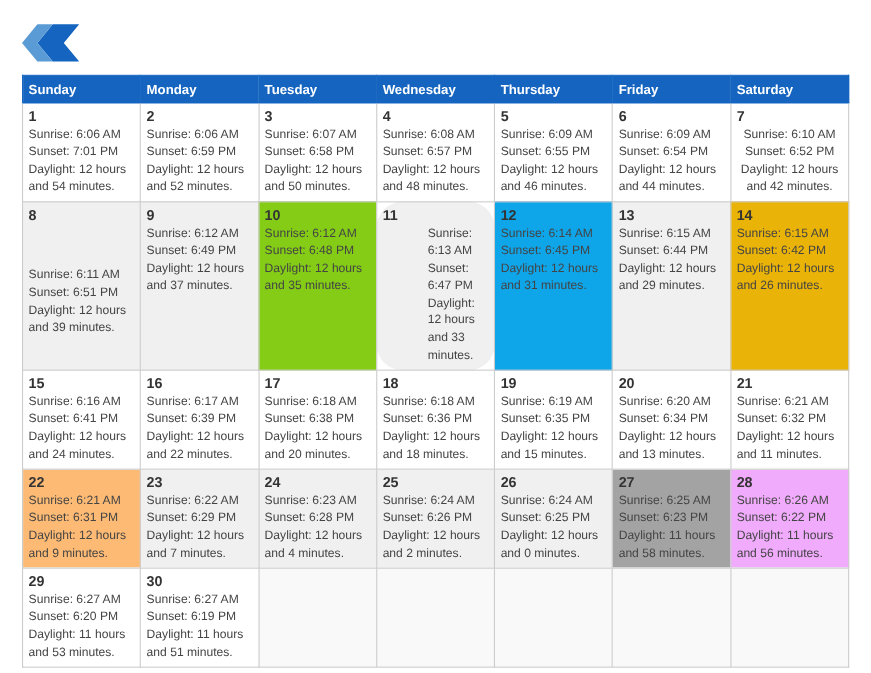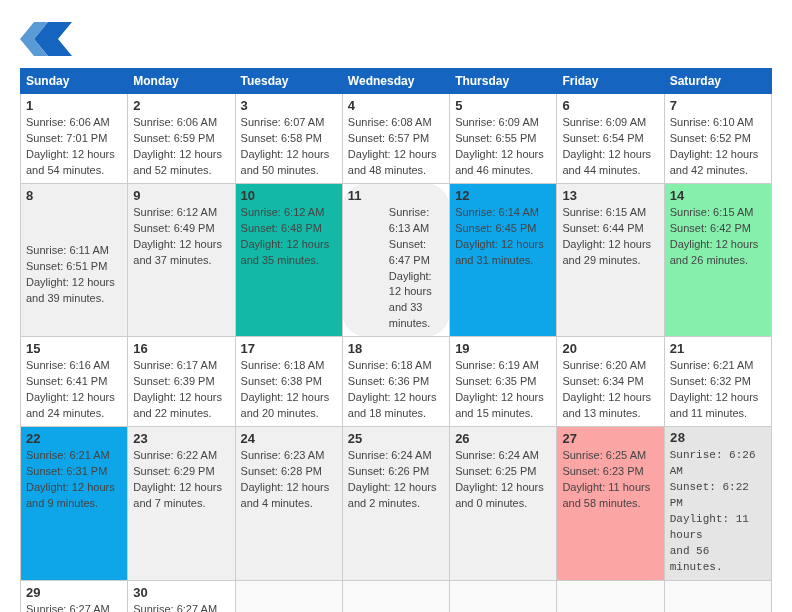--- a/index.html
+++ b/index.html
@@ -165,42 +165,42 @@
           </td>
           <td>
             <span class="day-num">6</span>
             <div class="day-info" style="white-space: pre-line;">Sunrise: 6:09 AM
 Sunset: 6:54 PM
 Daylight: 12 hours
 and 44 minutes.</div>
           </td>
           <td>
             <span class="day-num">7</span>
-            <div class="day-info" style="white-space: pre-line;">Sunrise: 6:10 AM
+            <div class="day-info" style="white-space: pre-line; text-align: center;">Sunrise: 6:10 AM
 Sunset: 6:52 PM
 Daylight: 12 hours
 and 42 minutes.</div>
           </td>
         </tr>
         <tr>
           <td style="background-color: rgb(240, 240, 240);">
             <span class="day-num">8</span>
             <div class="day-info" style="white-space: pre-line; margin-top: 40px;">Sunrise: 6:11 AM
 Sunset: 6:51 PM
 Daylight: 12 hours
 and 39 minutes.</div>
           </td>
           <td style="background-color: rgb(240, 240, 240);">
             <span class="day-num">9</span>
             <div class="day-info" style="white-space: pre-line;">Sunrise: 6:12 AM
 Sunset: 6:49 PM
 Daylight: 12 hours
 and 37 minutes.</div>
           </td>
-          <td style="background-color: #14b8a6;">
+          <td style="background-color: #84cc16;">
             <span class="day-num">10</span>
             <div class="day-info" style="white-space: pre-line;">Sunrise: 6:12 AM
 Sunset: 6:48 PM
 Daylight: 12 hours
 and 35 minutes.</div>
           </td>
           <td style="background-color: rgb(240, 240, 240); border-radius: 25px;">
             <span class="day-num">11</span>
             <div class="day-info" style="white-space: pre-line; margin-left: 41px;">Sunrise: 6:13 AM
 Sunset: 6:47 PM
@@ -214,21 +214,21 @@
 Daylight: 12 hours
 and 31 minutes.</div>
           </td>
           <td style="background-color: rgb(240, 240, 240);">
             <span class="day-num">13</span>
             <div class="day-info" style="white-space: pre-line;">Sunrise: 6:15 AM
 Sunset: 6:44 PM
 Daylight: 12 hours
 and 29 minutes.</div>
           </td>
-          <td style="background-color: #86efac; margin-left: 16px;">
+          <td style="background-color: #eab308; margin-left: 16px;">
             <span class="day-num">14</span>
             <div class="day-info" style="white-space: pre-line;">Sunrise: 6:15 AM
 Sunset: 6:42 PM
 Daylight: 12 hours
 and 26 minutes.</div>
           </td>
         </tr>
         <tr>
           <td>
             <span class="day-num">15</span>
@@ -274,21 +274,21 @@
           </td>
           <td>
             <span class="day-num">21</span>
             <div class="day-info" style="white-space: pre-line;">Sunrise: 6:21 AM
 Sunset: 6:32 PM
 Daylight: 12 hours
 and 11 minutes.</div>
           </td>
         </tr>
         <tr>
-          <td style="background-color: #0ea5e9;">
+          <td style="background-color: #fdba74;">
             <span class="day-num">22</span>
             <div class="day-info" style="white-space: pre-line;">Sunrise: 6:21 AM
 Sunset: 6:31 PM
 Daylight: 12 hours
 and 9 minutes.</div>
           </td>
           <td style="background-color: rgb(240, 240, 240);">
             <span class="day-num">23</span>
             <div class="day-info" style="white-space: pre-line;">Sunrise: 6:22 AM
 Sunset: 6:29 PM
@@ -309,28 +309,28 @@
 Daylight: 12 hours
 and 2 minutes.</div>
           </td>
           <td style="background-color: rgb(240, 240, 240);">
             <span class="day-num">26</span>
             <div class="day-info" style="white-space: pre-line;">Sunrise: 6:24 AM
 Sunset: 6:25 PM
 Daylight: 12 hours
 and 0 minutes.</div>
           </td>
-          <td style="background-color: #fca5a5;">
+          <td style="background-color: #a3a3a3;">
             <span class="day-num">27</span>
             <div class="day-info" style="white-space: pre-line;">Sunrise: 6:25 AM
 Sunset: 6:23 PM
 Daylight: 11 hours
 and 58 minutes.</div>
           </td>
-          <td style="background-color: #e5e5e5; font-family: Liberation Mono, monospace;">
+          <td style="background-color: #f0abfc;">
             <span class="day-num">28</span>
             <div class="day-info" style="white-space: pre-line;">Sunrise: 6:26 AM
 Sunset: 6:22 PM
 Daylight: 11 hours
 and 56 minutes.</div>
           </td>
         </tr>
         <tr>
           <td>
             <span class="day-num">29</span>

